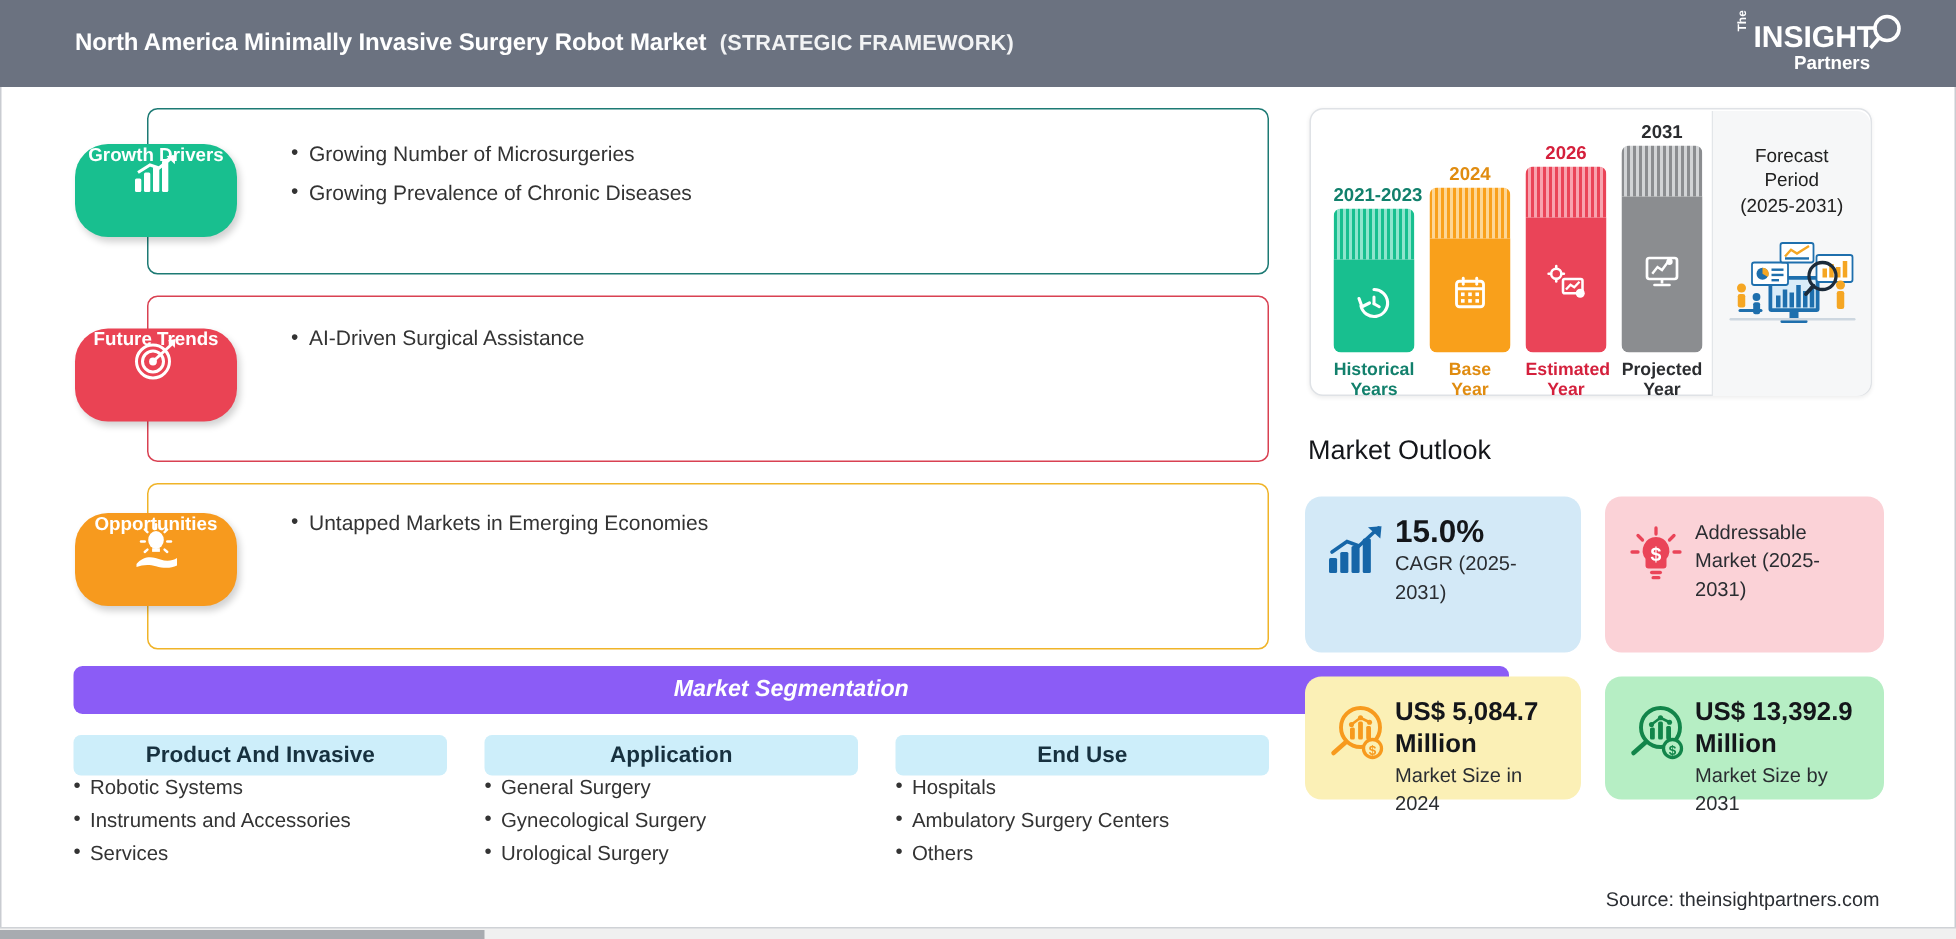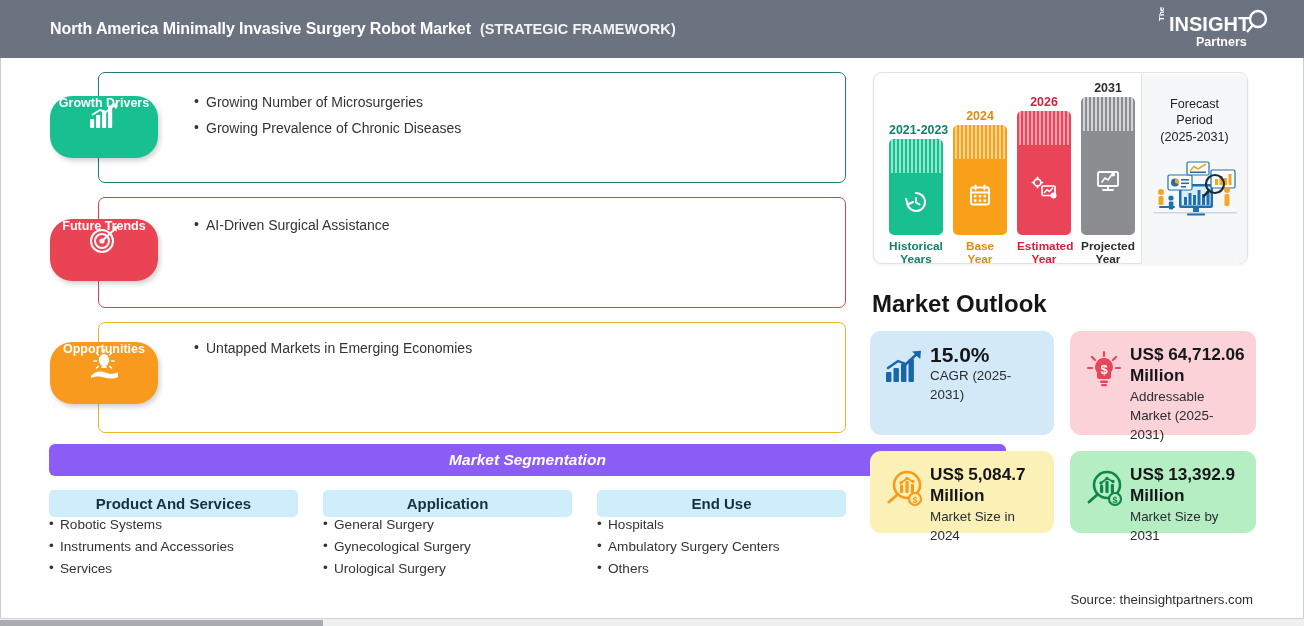--- a/index.html
+++ b/index.html
@@ -96,22 +96,22 @@
   .tl-forecast {
     position: absolute; right: 0; top: 1px; width: 106px; height: 190px;
     background: #f6f7f8; border-left: 1px solid #e3e6e9;
     border-radius: 0 9px 9px 0; text-align: center; padding-top: 22px;
   }
   .tl-forecast .fl { font-size: 12.6px; color: #222; line-height: 16px; }
   .tl-forecast .fy { font-size: 12.6px; color: #222; margin-top: 2px; }
 
   
   .mo-title {
-    position: absolute; left: 871px; top: 232px; font-size: 24px;
-    font-weight: bold; color: #14161a;
+    position: absolute; left: 871px; top: 232px; font-size: 18px;
+    font-weight: normal; color: #14161a;
   }
   .card {
     position: absolute; border-radius: 11px; display: flex; align-items: flex-start;
     padding: 13px 11px 10px 11px;
   }
   .card .cico { width: 46px; flex: 0 0 46px; display:flex; align-items:center; justify-content:center; padding-top:6px;}
   .card .ctxt { flex: 1; padding-left: 3px; }
   .card .cval { font-size: 17.2px; font-weight: bold; color: #14161a; line-height: 21px; }
   .card .cdesc { font-size: 13.4px; color: #2a2d31; line-height: 19px; margin-top:1px;}
   .card-cagr { left: 869px; top: 273px; width: 184px; height: 104px; background: #d3e9f7; }
@@ -215,21 +215,21 @@
         </svg>
       </span>
       <span>Opportunities</span>
     </div>
 
     <div class="seg-bar">
       <span>Market Segmentation</span>
     </div>
 
     <div class="seg-col c1">
-      <div class="seg-head">Product And Services</div>
+      <div class="seg-head">Product And Invasive</div>
       <ul class="seg-list">
         <li>Robotic Systems</li>
         <li>Instruments and Accessories</li>
         <li>Services</li>
       </ul>
     </div>
 
     <div class="seg-col c2">
       <div class="seg-head">Application</div>
       <ul class="seg-list">
@@ -435,21 +435,20 @@
             <line x1="3" y1="18" x2="7" y2="18"></line>
             <line x1="35" y1="18" x2="31" y2="18"></line>
           </g>
           <path d="M19 8 A9 9 0 0 1 26 22.5 L26 27 A2 2 0 0 1 24 29 L14 29 A2 2 0 0 1 12 27 L12 22.5 A9 9 0 0 1 19 8 Z" fill="#ea4458"></path>
           <rect x="15" y="30.5" width="8" height="2.4" rx="1.2" fill="#ea4458"></rect>
           <rect x="16" y="34" width="6" height="2.2" rx="1.1" fill="#ea4458"></rect>
           <text x="19" y="24" font-family="Liberation Sans, sans-serif" font-size="13" font-weight="bold" fill="#fff" text-anchor="middle">$</text>
         </svg>
       </div>
       <div class="ctxt">
-        <div class="cval">US$ 64,712.06 Million</div>
         <div class="cdesc">Addressable Market (2025-2031)</div>
       </div>
     </div>
 
     <div class="card card-2024">
       <div class="cico">
         <svg width="40" height="38" viewBox="0 0 40 38">
           <circle cx="23" cy="15" r="13" fill="none" stroke="#f79a1e" stroke-width="2.6"></circle>
           <g fill="#f79a1e">
             <rect x="16" y="15" width="3.2" height="8" rx="1"></rect>

